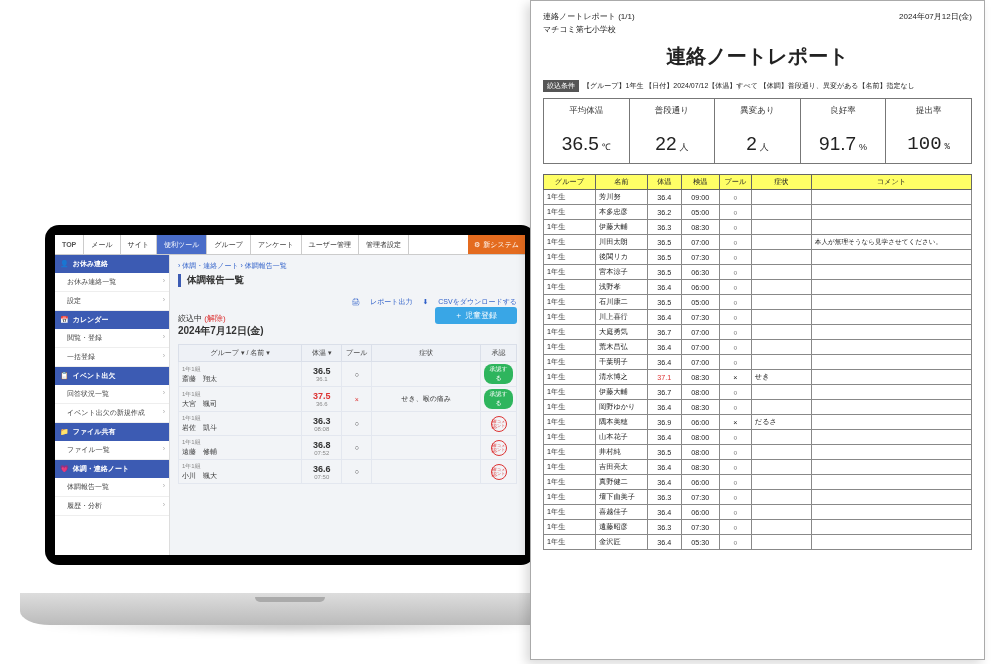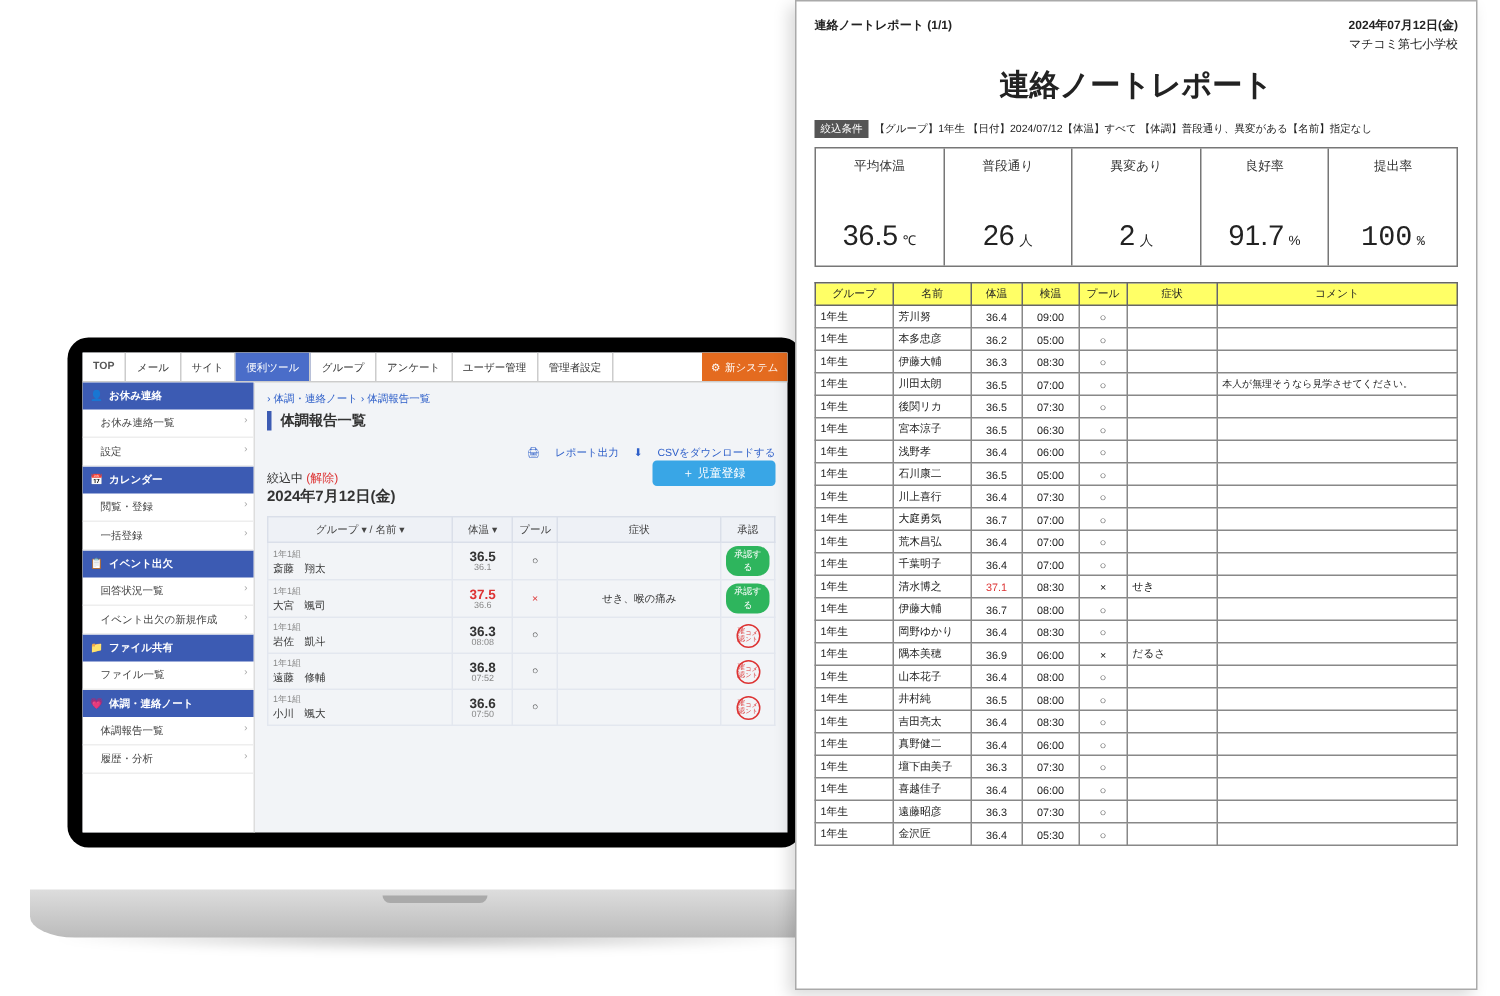--- a/index.html
+++ b/index.html
@@ -41,29 +41,29 @@
   .grid .grp { color:#888; font-size:6px; display:block;}
   .grid .temp { font-weight:bold; font-size:9px;}
   .grid .hot { color:#d33;}
   .sympt { color:#d33; text-align:left;}
   .approve-btn{ background:#2eb55d; color:#fff; padding:1px 5px; border-radius:8px; font-size:6px; display:inline-block;}
   .stamp{ width:16px;height:16px;border:1px solid #d33;border-radius:50%;color:#d33;font-size:5px;display:inline-flex;align-items:center;justify-content:center;line-height:1;}
   .stamp small{font-size:4px;}
 
   
   .paper { position:absolute; right:15px; top:0; width:455px; height:660px; background:#fff; border:1px solid #aaa; padding:10px 12px; font-size:8px; color:#222; box-shadow:-4px 4px 10px rgba(0,0,0,.15); }
-  .p-top { display:flex; justify-content:space-between; margin-bottom:2px;font-weight:bold;}
-  .p-school{ margin-bottom:8px;text-align:right;}
+  .p-top { display:flex; justify-content:space-between; margin-bottom:2px;}
+  .p-school{ margin-bottom:8px;}
   .p-title { text-align:center; font-size:20px; font-weight:bold; margin:4px 0 10px;}
   .p-cond { display:flex; align-items:center; gap:4px; font-size:7px; margin-bottom:6px;}
   .p-cond .tag{ background:#555; color:#fff; padding:1px 4px;}
   .stats { display:flex; border:1px solid #777; margin-bottom:10px;}
   .stats .cell{ flex:1; border-right:1px solid #777; text-align:center; padding:6px 2px 8px;}
   .stats .cell:last-child{border-right:none;font-family:Liberation Mono, monospace;}
-  .stats .lbl{ font-size:8.5px; color:#333; margin-bottom:30px;}
+  .stats .lbl{ font-size:8.5px; color:#333; margin-bottom:16px;}
   .stats .val{ font-size:19px; font-weight:normal;}
   .stats .unit{ font-size:9px; margin-left:3px;}
   .ptable { width:100%; border-collapse:collapse; font-size:7.2px;}
   .ptable th{ background:#ffff66; border:1px solid #666; padding:2px 1px; font-weight:normal;}
   .ptable td{ border:1px solid #888; padding:2px 3px; }
   .ptable td.c{ text-align:center;}
   .ptable td.hot{ color:#d33;}
   .ptable td.cm{ font-size:6.6px;}
 </style>
 </head>
@@ -195,21 +195,21 @@
     <span>【グループ】1年生 【日付】2024/07/12【体温】すべて 【体調】普段通り、異変がある【名前】指定なし</span>
   </div>
 
   <div class="stats" id="stats">
       <div class="cell">
         <div class="lbl">平均体温</div>
         <div><span class="val">36.5</span><span class="unit">℃</span></div>
       </div>
       <div class="cell">
         <div class="lbl">普段通り</div>
-        <div><span class="val">26</span><span class="unit">人</span></div>
+        <div><span class="val">22</span><span class="unit">人</span></div>
       </div>
       <div class="cell">
         <div class="lbl">異変あり</div>
         <div><span class="val">2</span><span class="unit">人</span></div>
       </div>
       <div class="cell">
         <div class="lbl">良好率</div>
         <div><span class="val">91.7</span><span class="unit">%</span></div>
       </div>
       <div class="cell">

